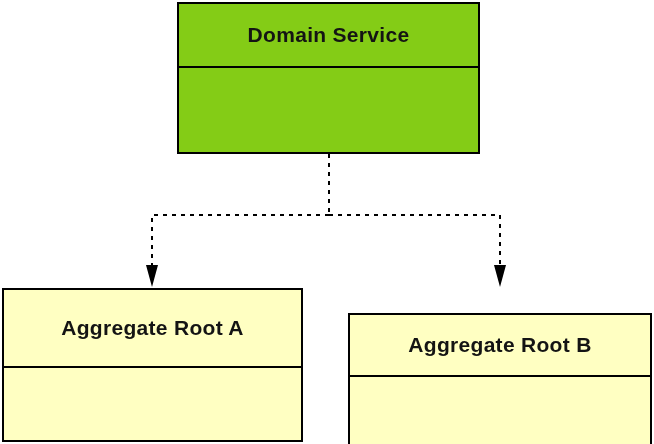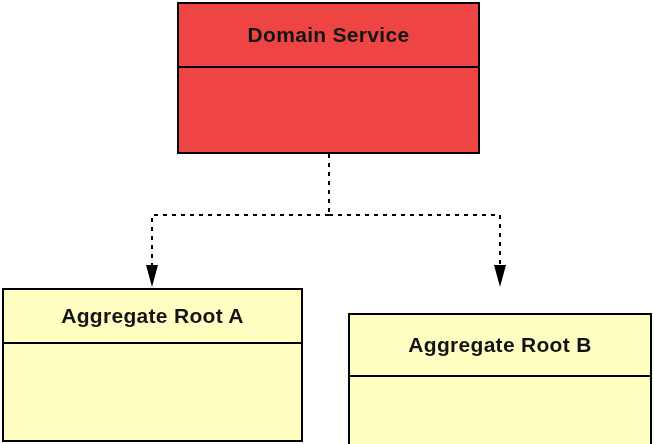--- a/index.html
+++ b/index.html
@@ -65,40 +65,40 @@
     border-bottom: 2px solid #000000;
     display: flex;
     align-items: center;
     justify-content: center;
     font-weight: bold;
     font-size: 21px;
     letter-spacing: 0.3px;
     color: #141414;
   }
   .node-domain-service .node-title { height: 64px; }
-  .node-aggregate-a  .node-title { height: 54px; }
+  .node-aggregate-a  .node-title { height: 78px; }
   .node-aggregate-b  .node-title { height: 62px; }
   .node-body {
     flex: 1;
   }
 </style>
 </head>
 <body>
 
 <div class="canvas">
 
   <svg class="connector-layer" width="654" height="444" viewBox="0 0 654 444" xmlns="http://www.w3.org/2000/svg">
     <path class="edge" d="M 329 154 L 329 215" style="stroke: rgb(0, 0, 0);"></path>
     <path class="edge" d="M 329 215 L 152 215 L 152 265" style="stroke: rgb(0, 0, 0);"></path>
     <path class="edge" d="M 329 215 L 500 215 L 500 265" style="stroke: rgb(0, 0, 0);"></path>
     <polygon points="146,265 158,265 152,287" style="fill: rgb(0, 0, 0);"></polygon>
     <polygon points="494,265 506,265 500,287" style="fill: rgb(0, 0, 0);"></polygon>
   </svg>
 
-  <div class="node node-domain-service" style="background-color: #ef4444; gap: 44px;">
+  <div class="node node-domain-service" style="background-color: #84cc16; gap: 44px;">
     <div class="node-title">
       <span>Domain Service</span>
     </div>
     <div class="node-body"></div>
   </div>
 
   <div class="node node-aggregate-a" style="background-color: rgb(255, 255, 194);">
     <div class="node-title">
       <span>Aggregate Root A</span>
     </div>

